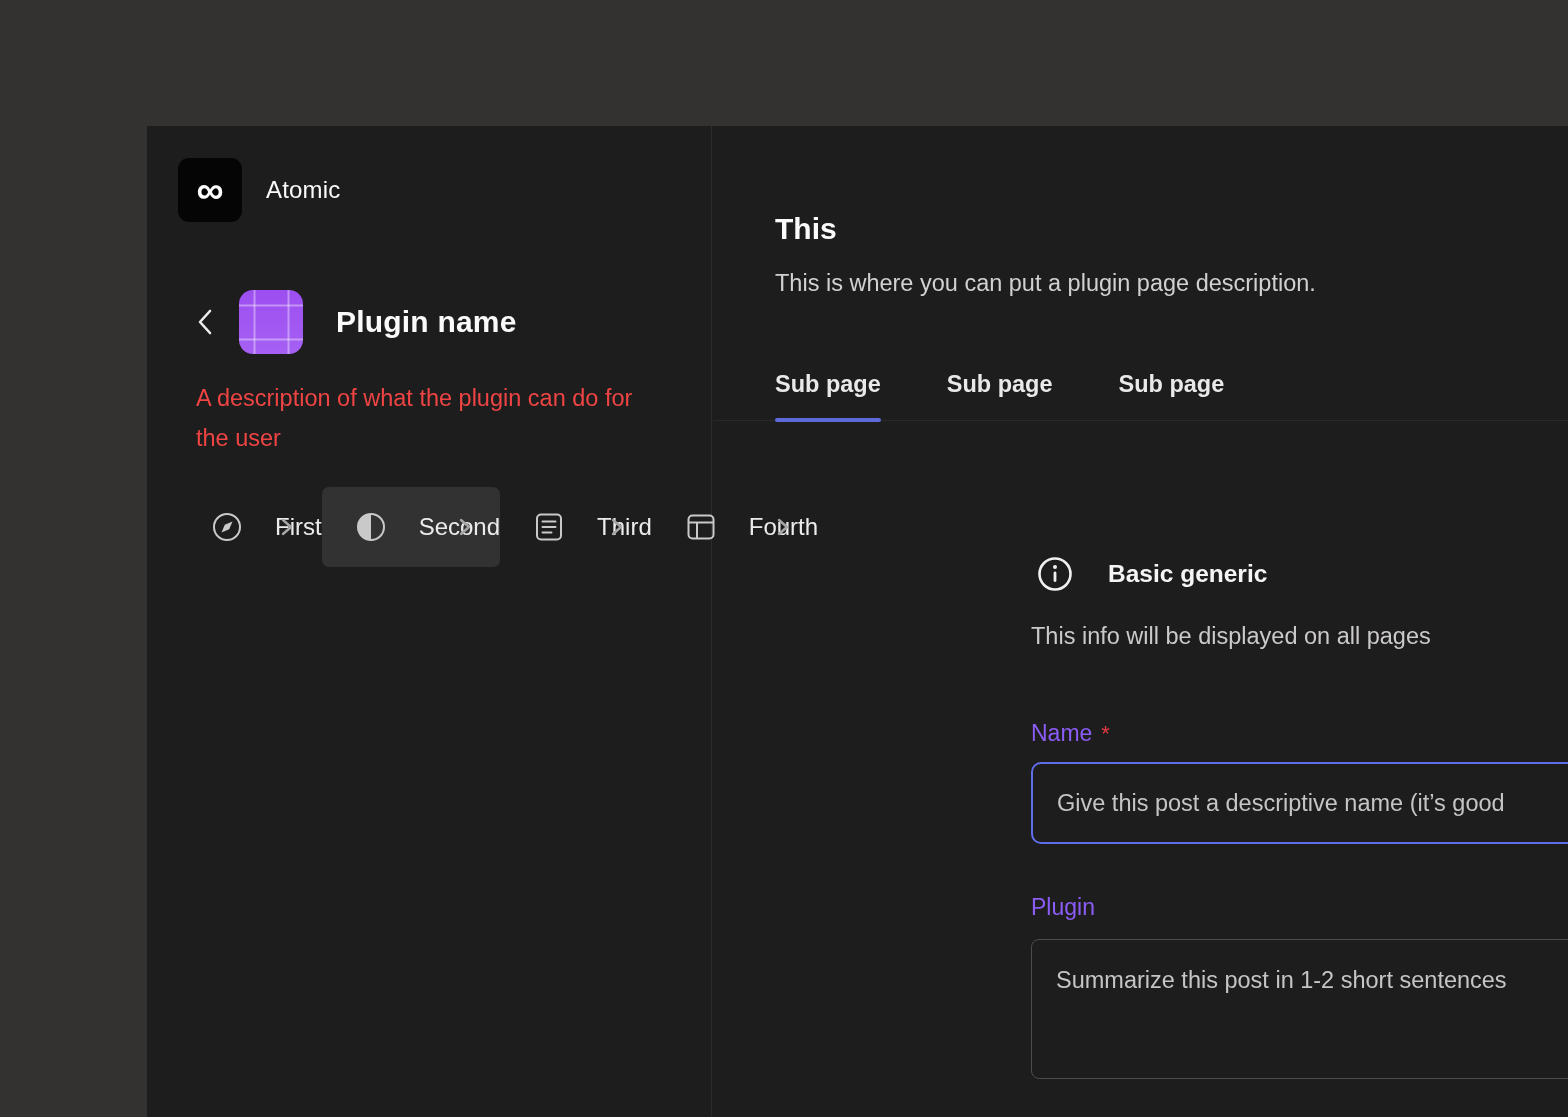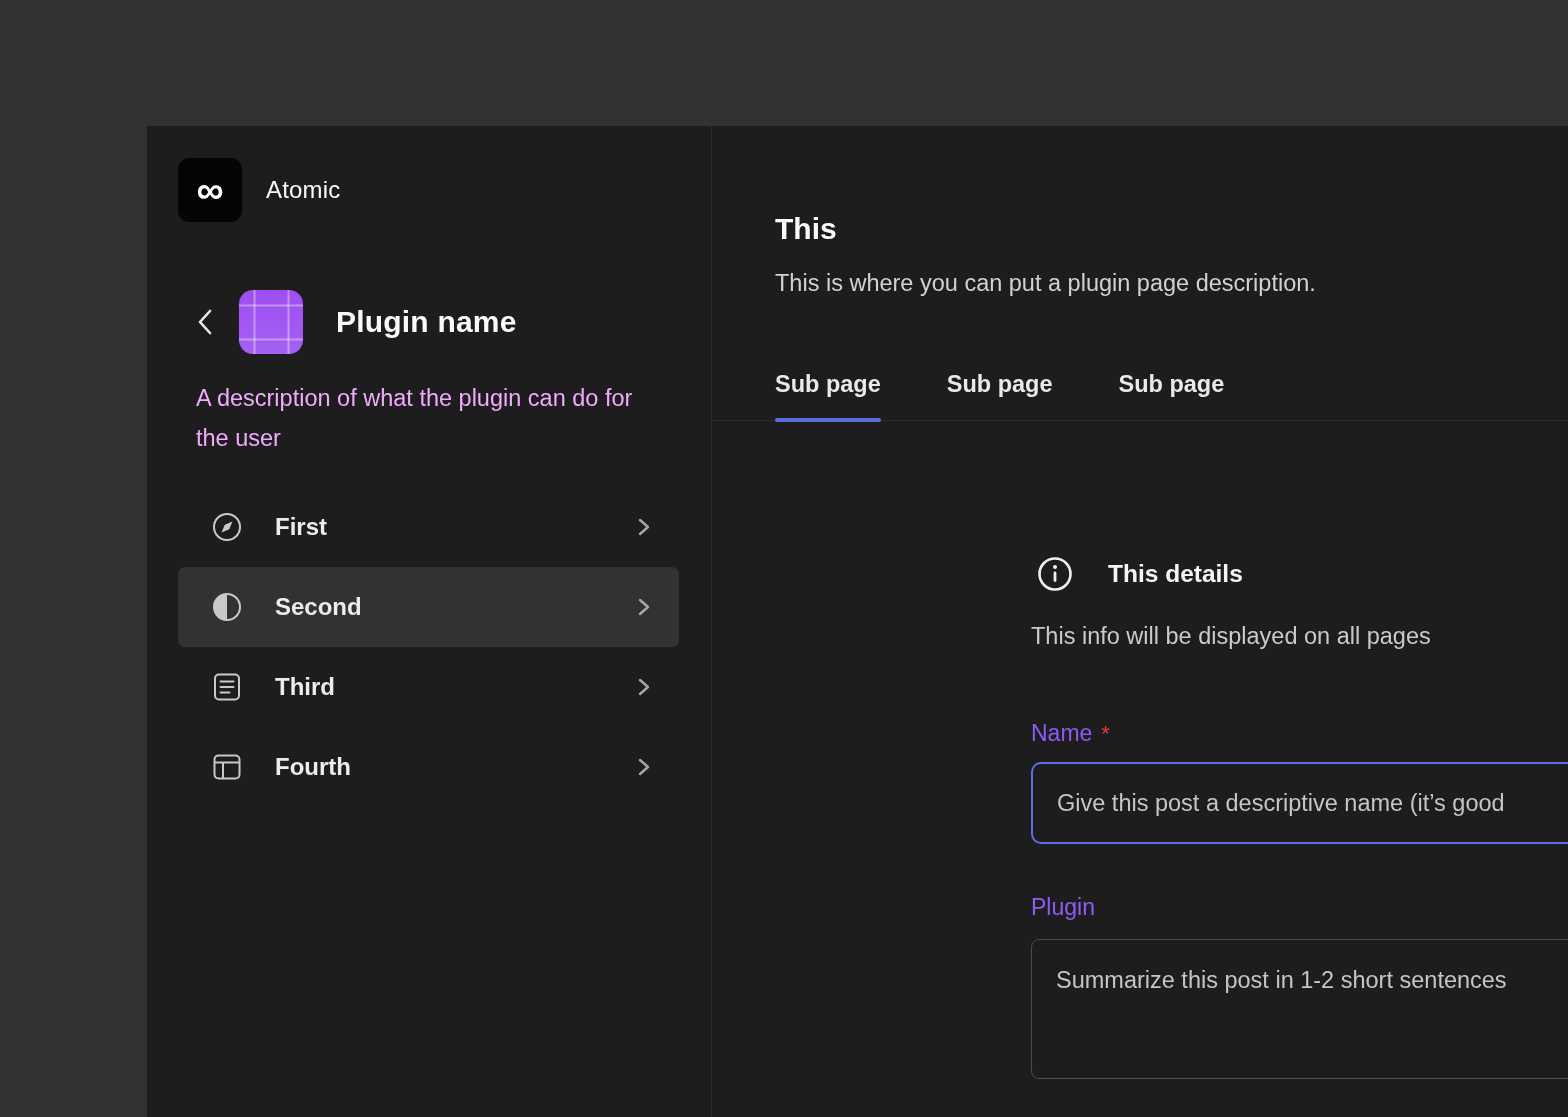--- a/index.html
+++ b/index.html
@@ -43,25 +43,25 @@
     position:absolute; left:92px; top:0; width:64px; height:64px; border-radius:14px;
     background:linear-gradient(180deg,#9d4ef0 0%, #a660f4 100%);
     overflow:hidden;
   }
   .plugin-name {
     position:absolute; left:189px; top:50%; transform:translateY(-50%);
     font-size:30px; font-weight:700; color:#fafafa; letter-spacing:.2px;
   }
   .plugin-desc {
     position:absolute; left:49px; top:252px; width:462px;
-    font-size:23.5px; line-height:40px; color:#f0abfc;
+    font-size:23.5px; line-height:40px; color:#ef4444;
   }
   .nav {
     position:absolute; left:31px; top:361px; width:501px;
-    display:flex; flex-direction:column;font-weight:bold;
+    display:flex; flex-direction:row;
   }
   .nav-item {
     position:relative; height:80px; border-radius:7px;
     display:flex; align-items:center; cursor:pointer;
   }
   .nav-item.active { background:#333232; }
   .nav-icon { margin-left:33px; width:32px; height:32px; flex:0 0 32px; display:flex; }
   .nav-label { margin-left:32px; font-size:24px; color:#ececec; }
   .nav-chevron { position:absolute; right:28px; top:50%; transform:translateY(-50%); display:flex; }
 
@@ -234,21 +234,21 @@
 
     <div class="section">
       <div class="section-header">
         <span style="display:flex;">
           <svg width="36" height="36" viewBox="0 0 36 36" fill="none">
             <circle cx="18" cy="18" r="15.5" stroke="#f0f0f0" stroke-width="2.6"></circle>
             <circle cx="18" cy="11" r="2" fill="#f0f0f0"></circle>
             <rect x="16.6" y="15.5" width="2.8" height="10.5" rx="1.4" fill="#f0f0f0"></rect>
           </svg>
         </span>
-        <span class="section-title">This details</span>
+        <span class="section-title">Basic generic</span>
       </div>
       <div class="section-sub">This info will be displayed on all pages</div>
 
       <div class="field">
         <label>
           <span class="field-label">Name</span><span class="req-mark">*</span>
         </label>
         <input class="text-input" type="text" placeholder="Give this post a descriptive name (it’s good" style="">
       </div>
 

